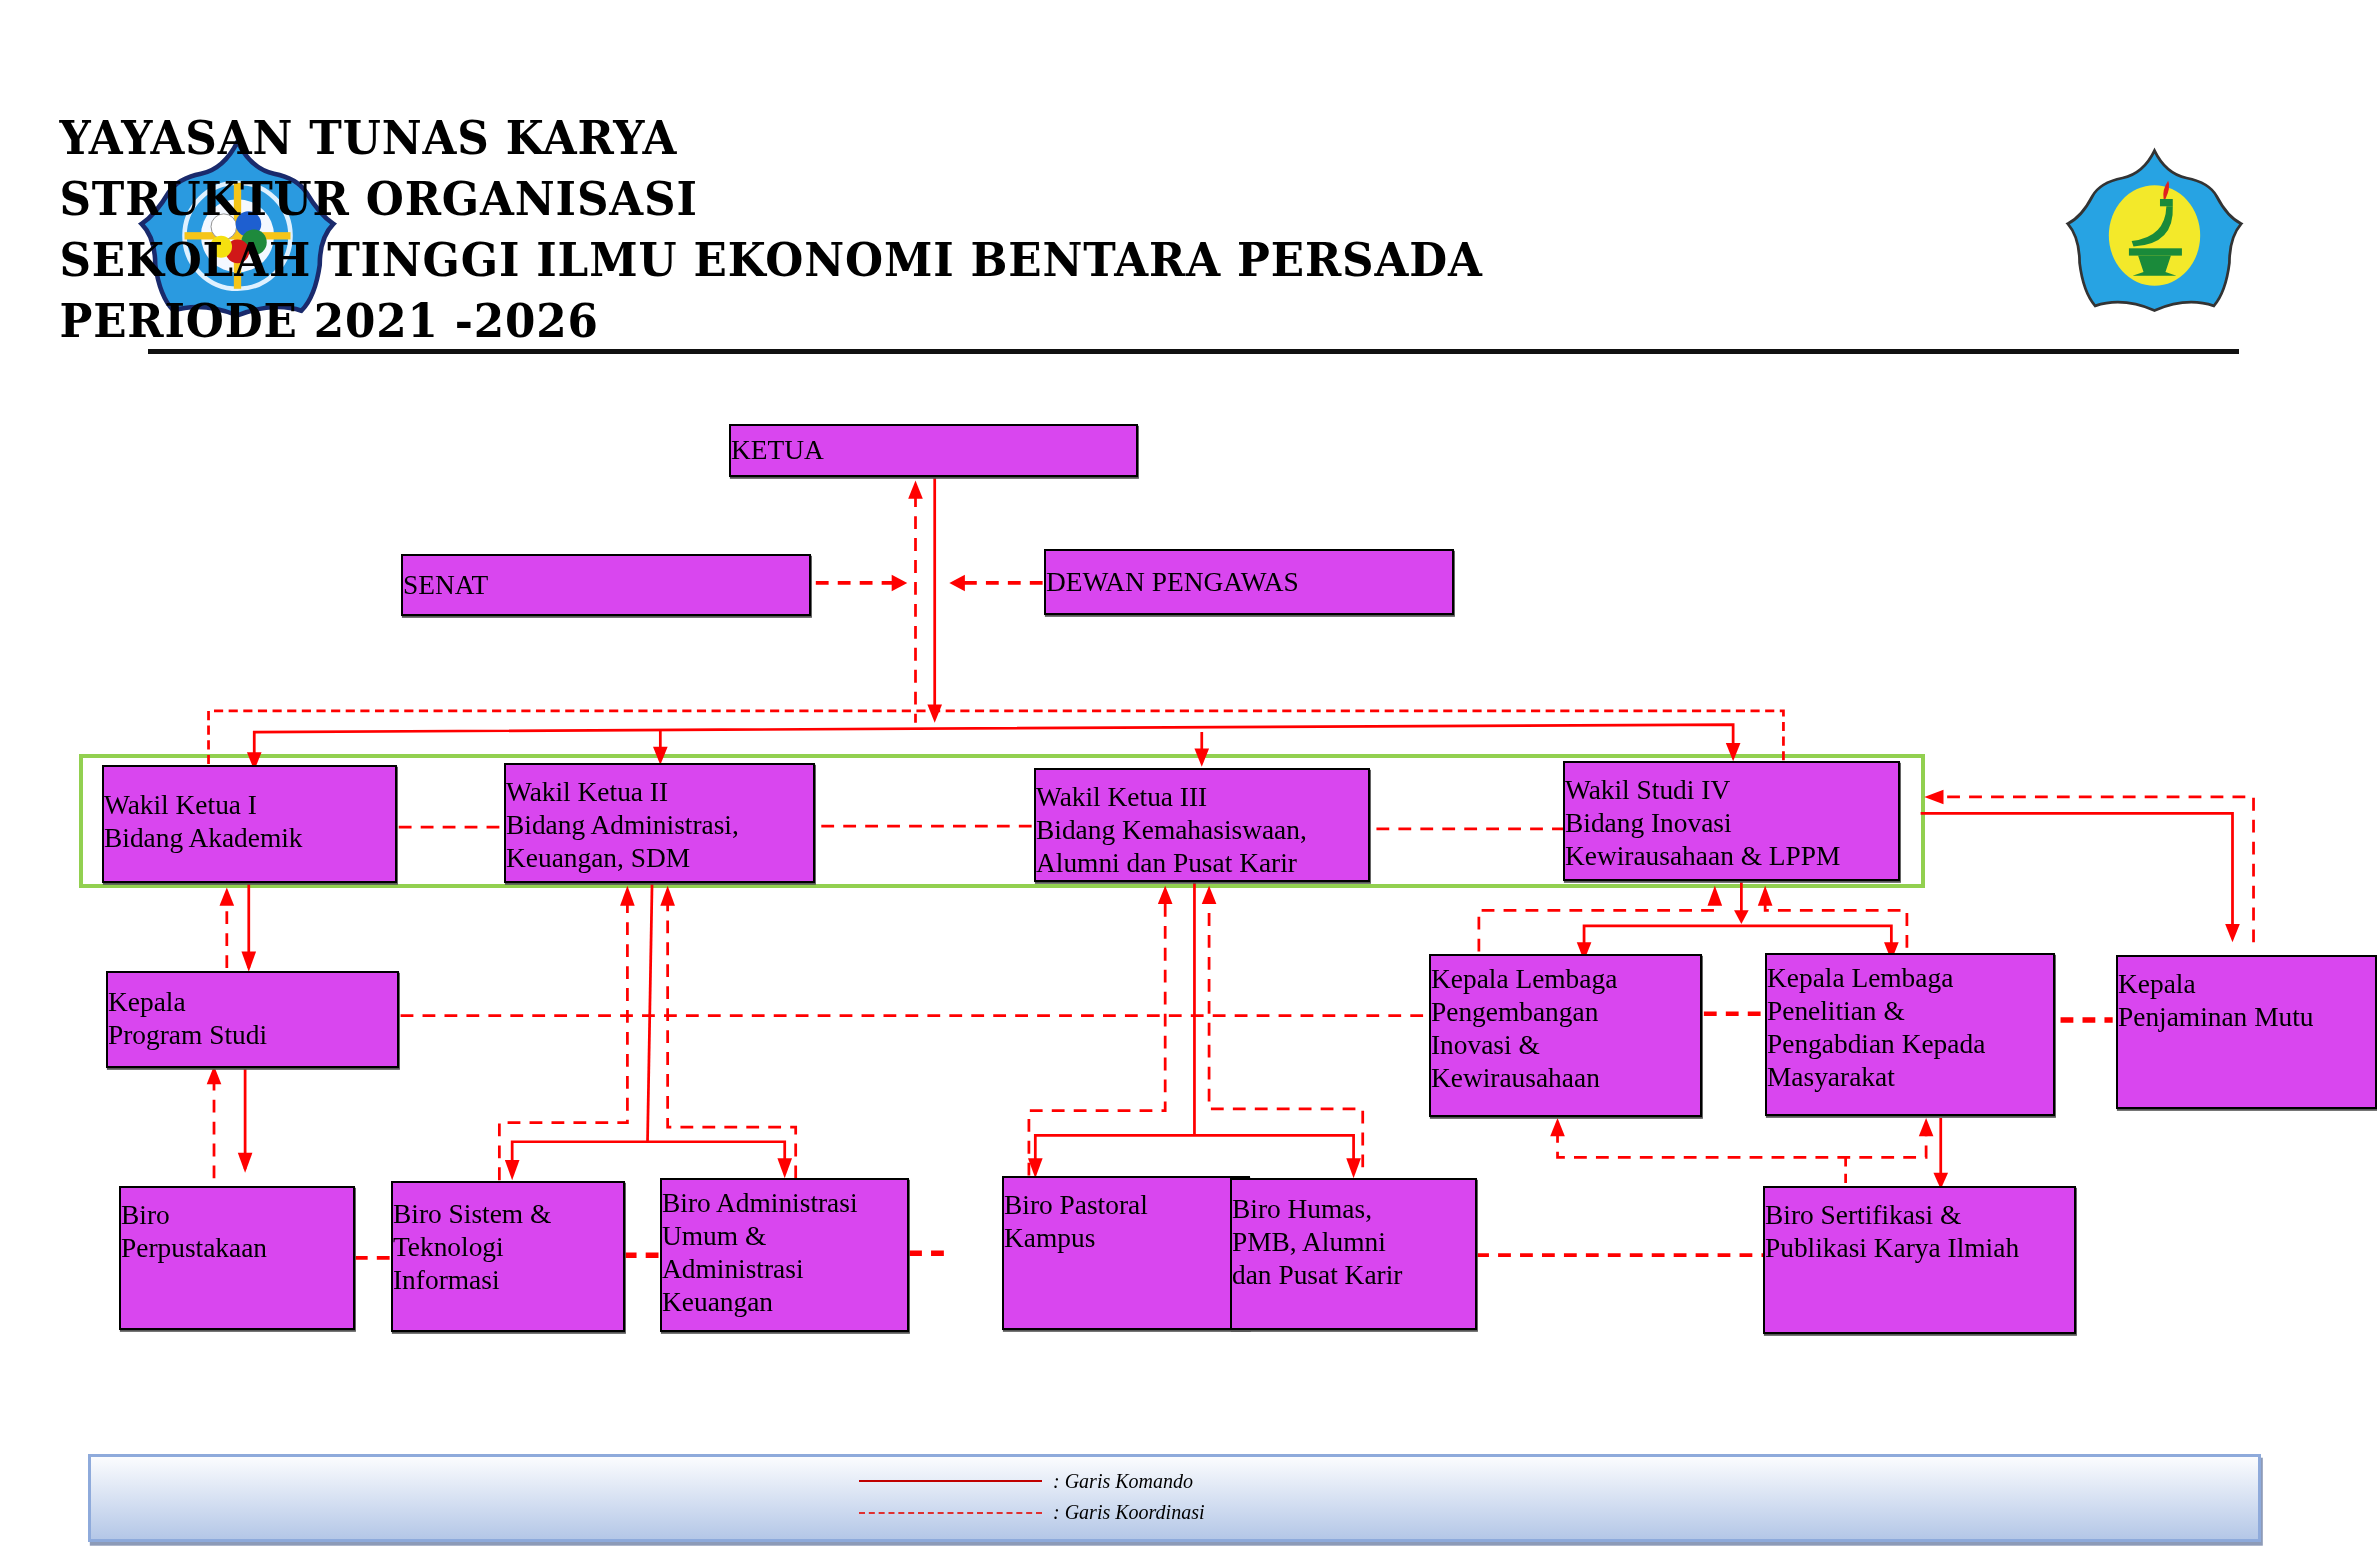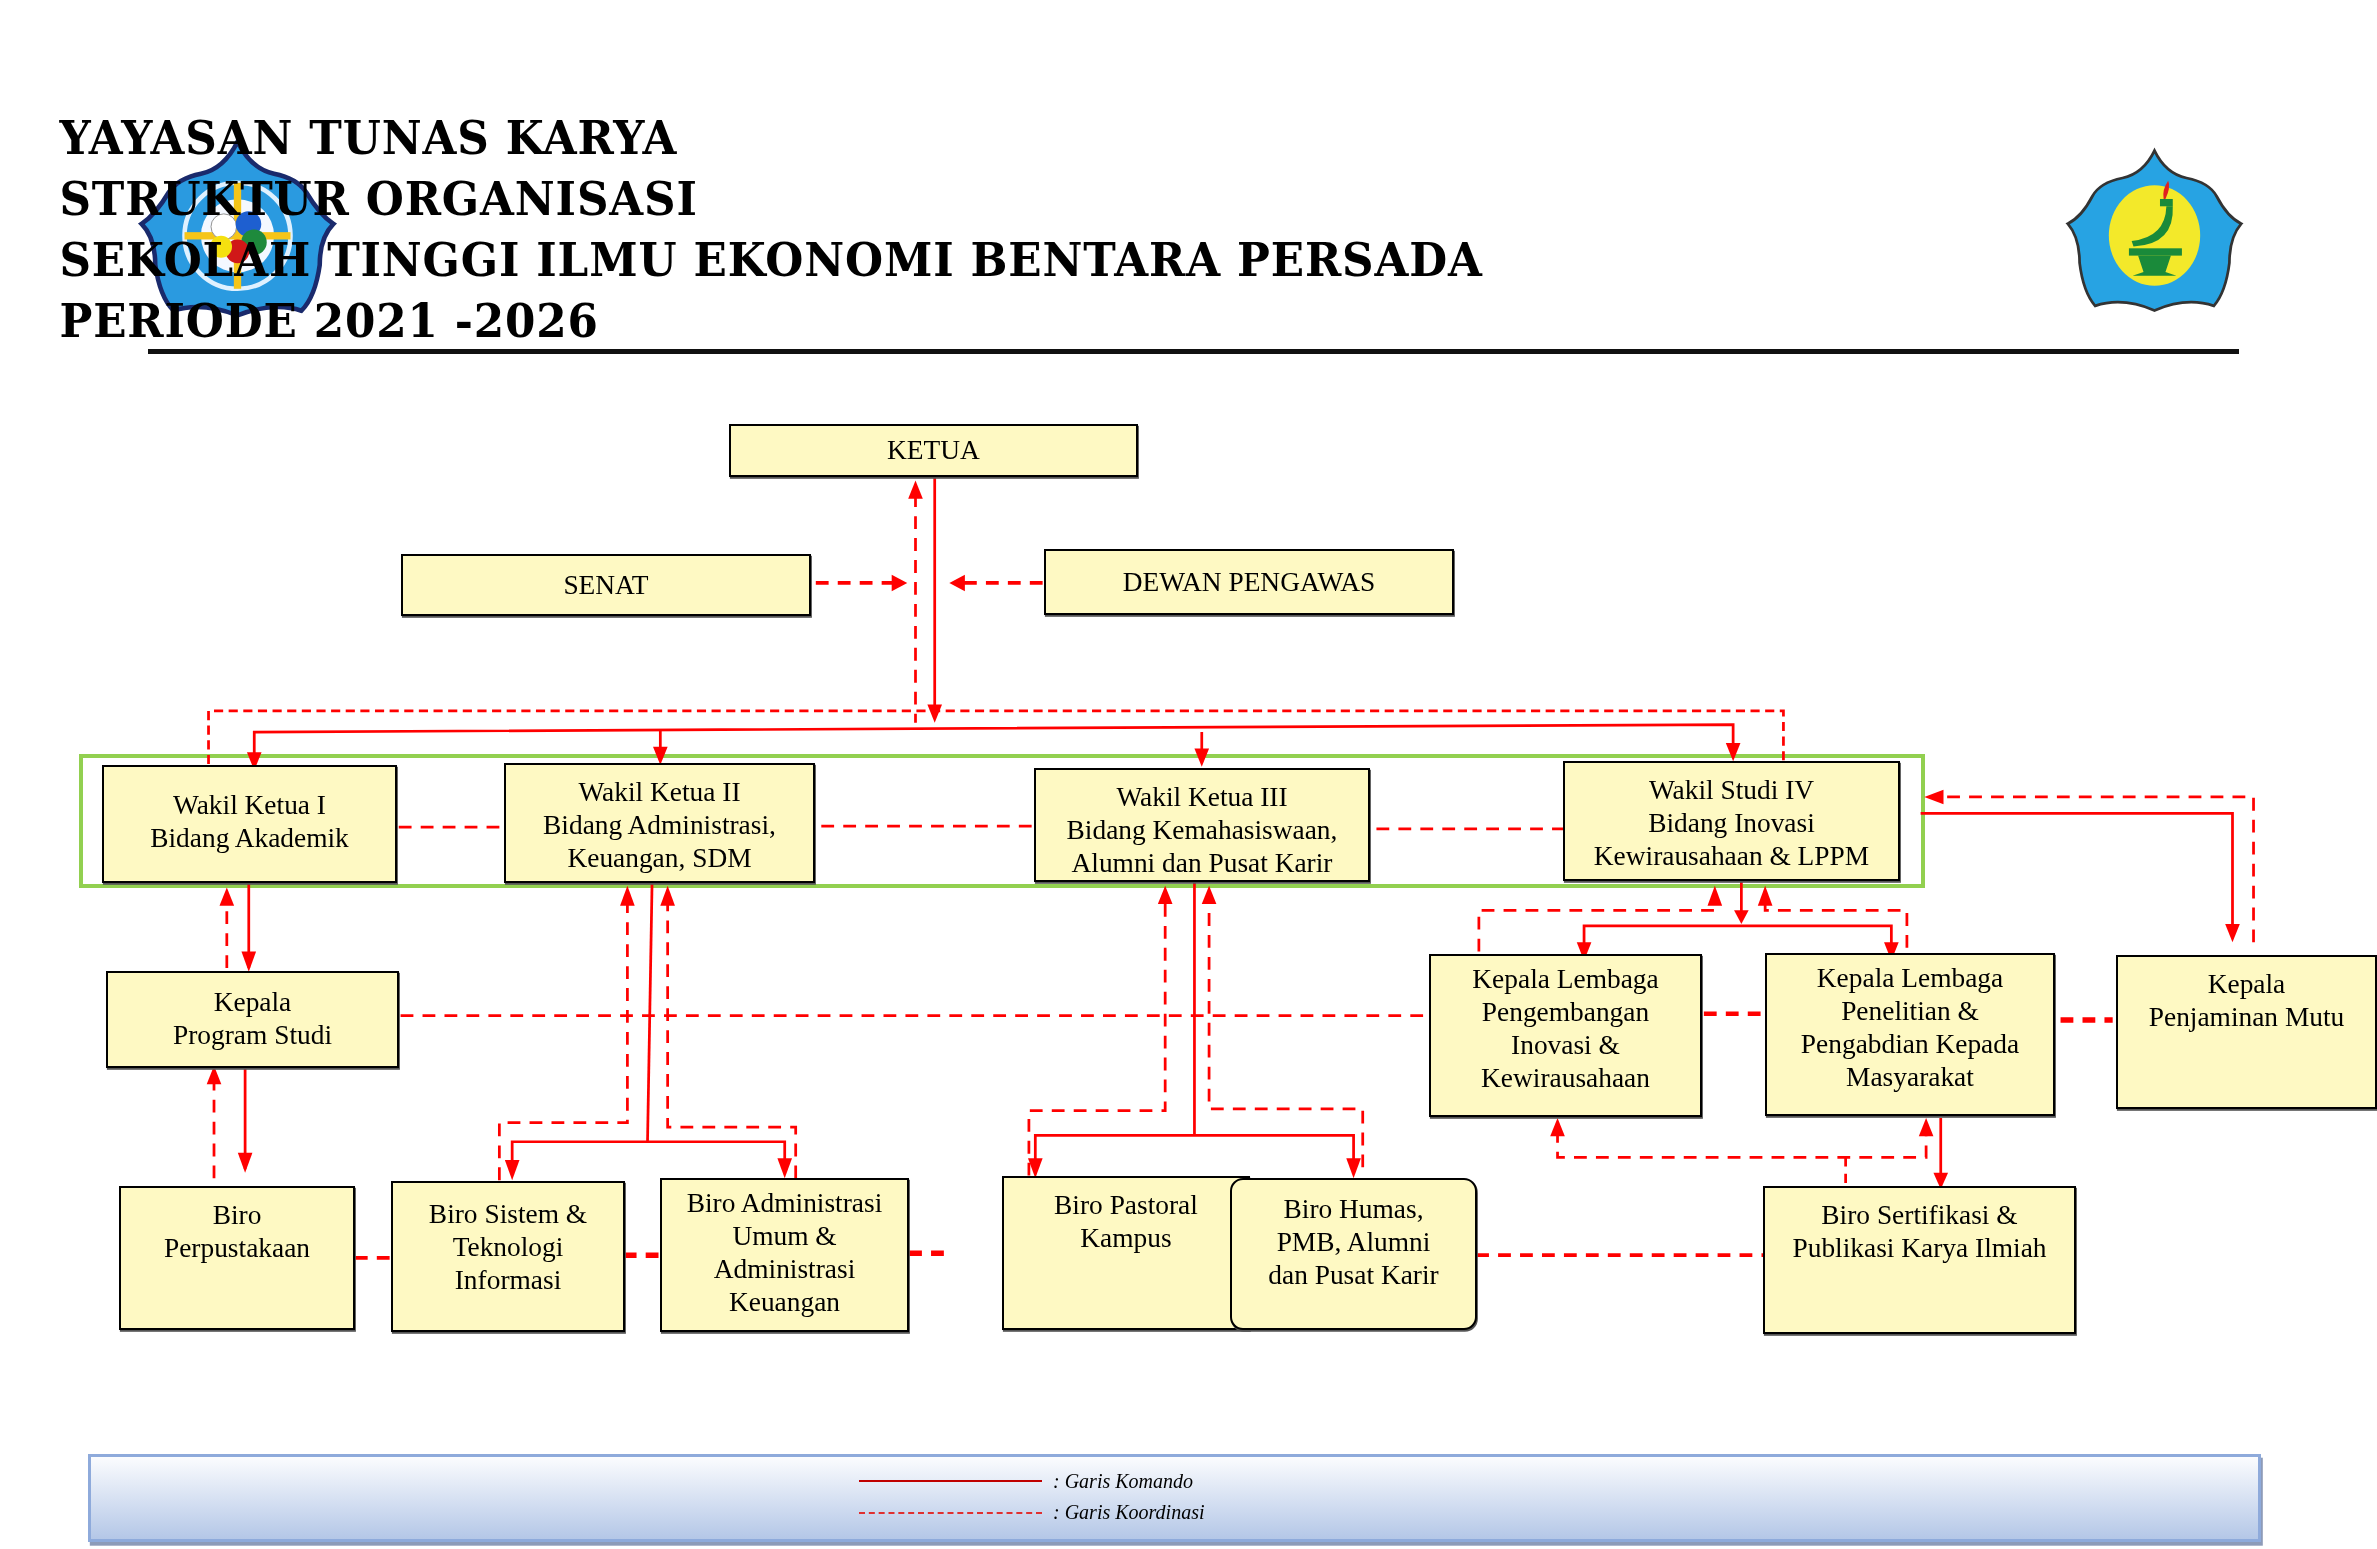--- a/index.html
+++ b/index.html
@@ -5,21 +5,21 @@
   html, body { margin: 0; padding: 0; background: #ffffff; }
   body { width: 2377px; height: 1550px; position: relative; overflow: hidden; font-family: "Liberation Serif", "DejaVu Serif", serif; color: #000; }
   .header { position: absolute; left: 0; top: 108px; width: 2377px; }
   .title-line { font-family: "DejaVu Serif", "Liberation Serif", serif; font-weight: bold; font-size: 46px; line-height: 61px; letter-spacing: 0.9px; transform: scaleX(0.95); }
   .rule { position: absolute; left: 148px; top: 349px; width: 2091px; height: 4.6px; background: #111; }
   .logo { position: absolute; }
   .logo-left { left: 137px; top: 137px; width: 201px; height: 183px; }
   .logo-right { left: 2063px; top: 146px; width: 183px; height: 169px; }
   .connectors { position: absolute; left: 0; top: 0; width: 2377px; height: 1550px; pointer-events: none; }
   .group-frame { position: absolute; left: 79px; top: 754px; width: 1846px; height: 134px; border: 4.6px solid #92d050; box-sizing: border-box; }
-  .box { position: absolute; background: #fef9c3; border: 2.7px solid #000; box-sizing: border-box; box-shadow: 0.9px 1.8px 0 #555; display: flex; flex-direction: column; align-items: center; text-align: center; font-size: 27.4px; line-height: 33px; padding-top: 9.1px; }
+  .box { position: absolute; background: #d946ef; border: 2.7px solid #000; box-sizing: border-box; box-shadow: 0.9px 1.8px 0 #555; display: flex; flex-direction: column; align-items: flex-start; text-align: center; font-size: 27.4px; line-height: 33px; padding-top: 9.1px; }
   .box.center { justify-content: center; padding-top: 0; }
   .box span { display: block; white-space: nowrap; }
   .legend { position: absolute; left: 88px; top: 1454px; width: 2173px; height: 88px; border: 3.7px solid #8eaadb; box-sizing: border-box; background: linear-gradient(#fbfcfe, #b4c7e7); box-shadow: 1.8px 3.7px 0 #8d9bb8; }
   .legend-row { position: absolute; left: 768px; display: flex; align-items: center; font-size: 20px; font-style: italic; }
   .legend-swatch { width: 183px; height: 0; margin-right: 11px; }
   .legend-swatch.solid { border-top: 2.7px solid #c00000; }
   .legend-swatch.dashed { border-top: 2.7px dashed #e03030; }
 </style>
 </head>
 <body>
@@ -222,21 +222,21 @@
 <div class="box" style="left:660px;top:1178px;width:249px;height:154px;padding-top:7.3px;">
   <span>Biro Administrasi</span>
   <span>Umum &amp;</span>
   <span>Administrasi</span>
   <span>Keuangan</span>
 </div>
 <div class="box" style="left:978px;top:1176px;width:248px;height:154px;padding-top:11px;margin-left:24px;">
   <span>Biro Pastoral</span>
   <span>Kampus</span>
 </div>
-<div class="box" style="left:1230px;top:1178px;width:247px;height:152px;padding-top:12.8px;border-radius:13px;">
+<div class="box" style="left:1230px;top:1178px;width:247px;height:152px;padding-top:12.8px;">
   <span>Biro Humas,</span>
   <span>PMB, Alumni</span>
   <span>dan Pusat Karir</span>
 </div>
 <div class="box" style="left:1763px;top:1186px;width:313px;height:148px;padding-top:11px;">
   <span>Biro Sertifikasi &amp;</span>
   <span>Publikasi Karya Ilmiah</span>
 </div>
 
 <div class="legend">

